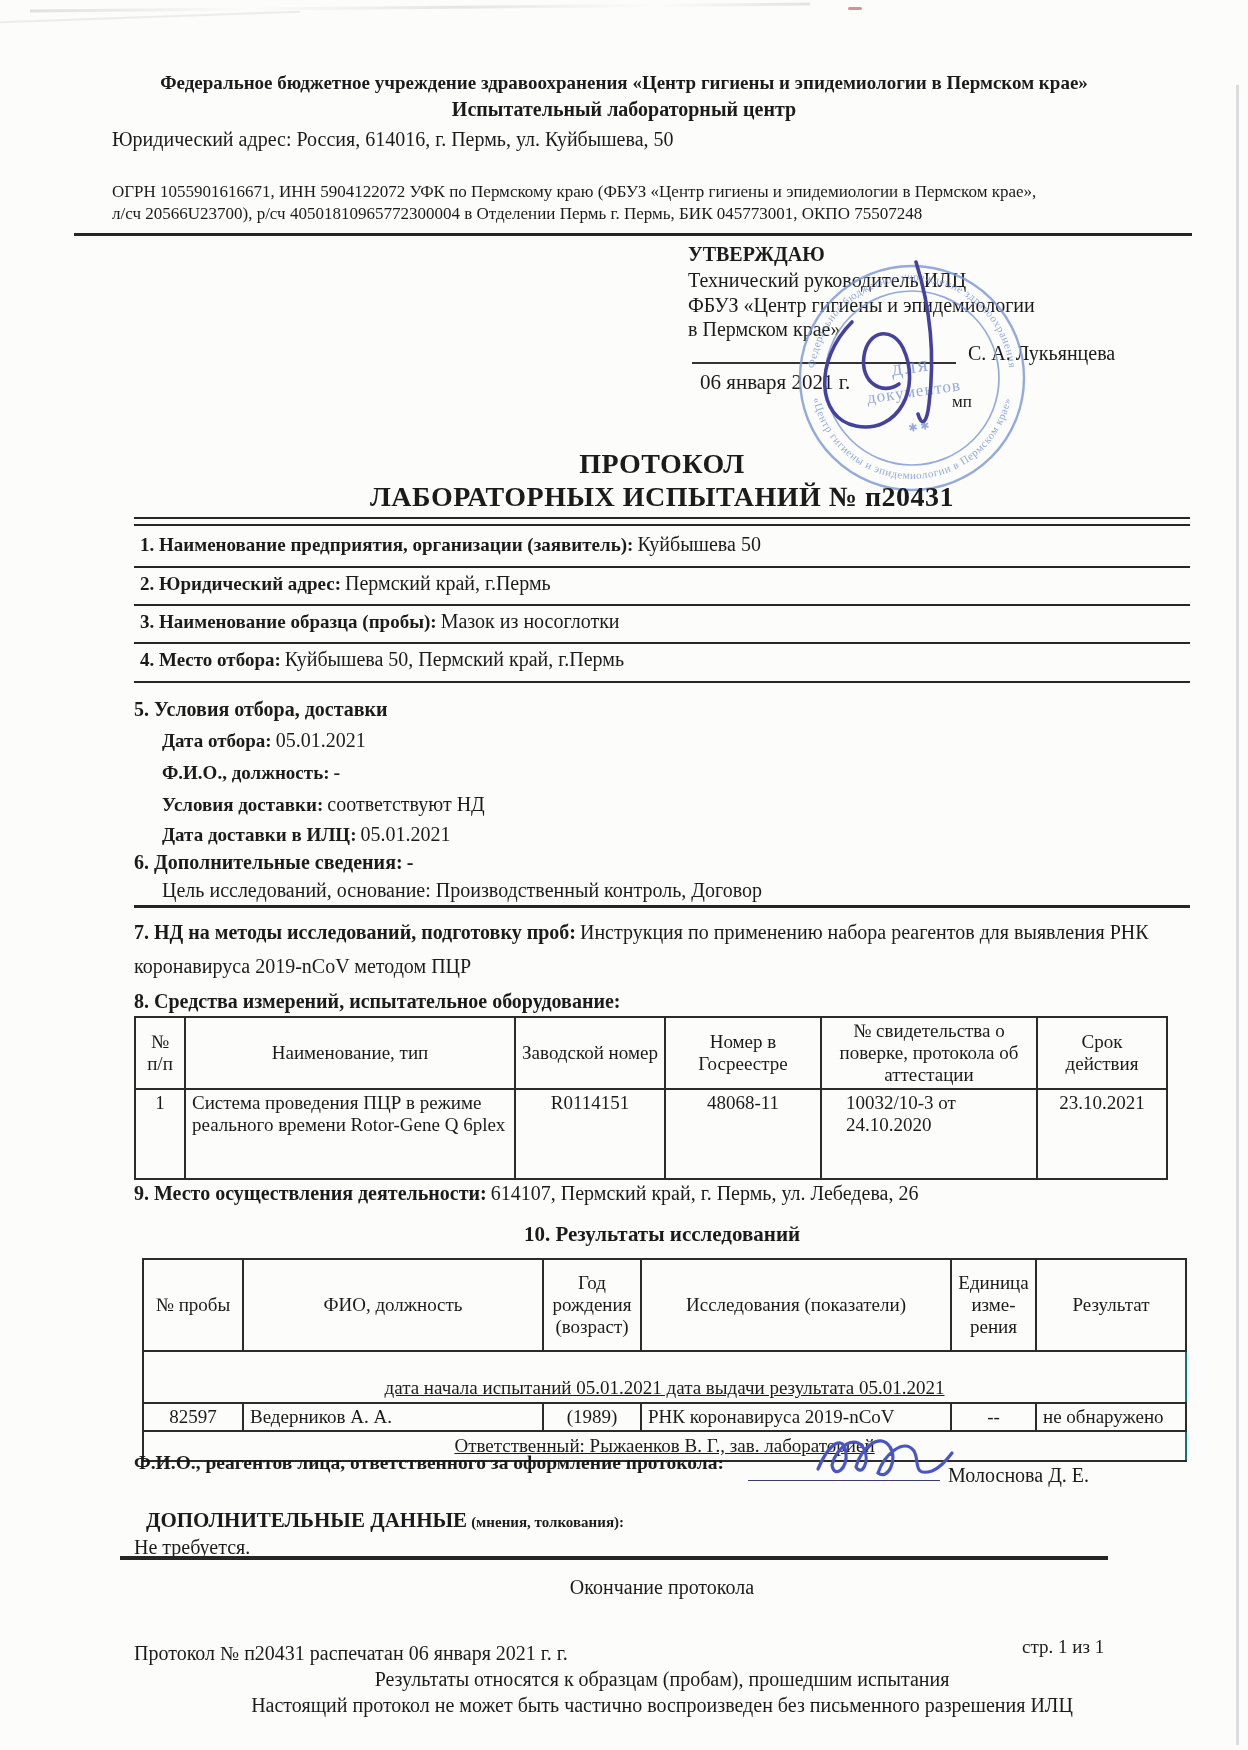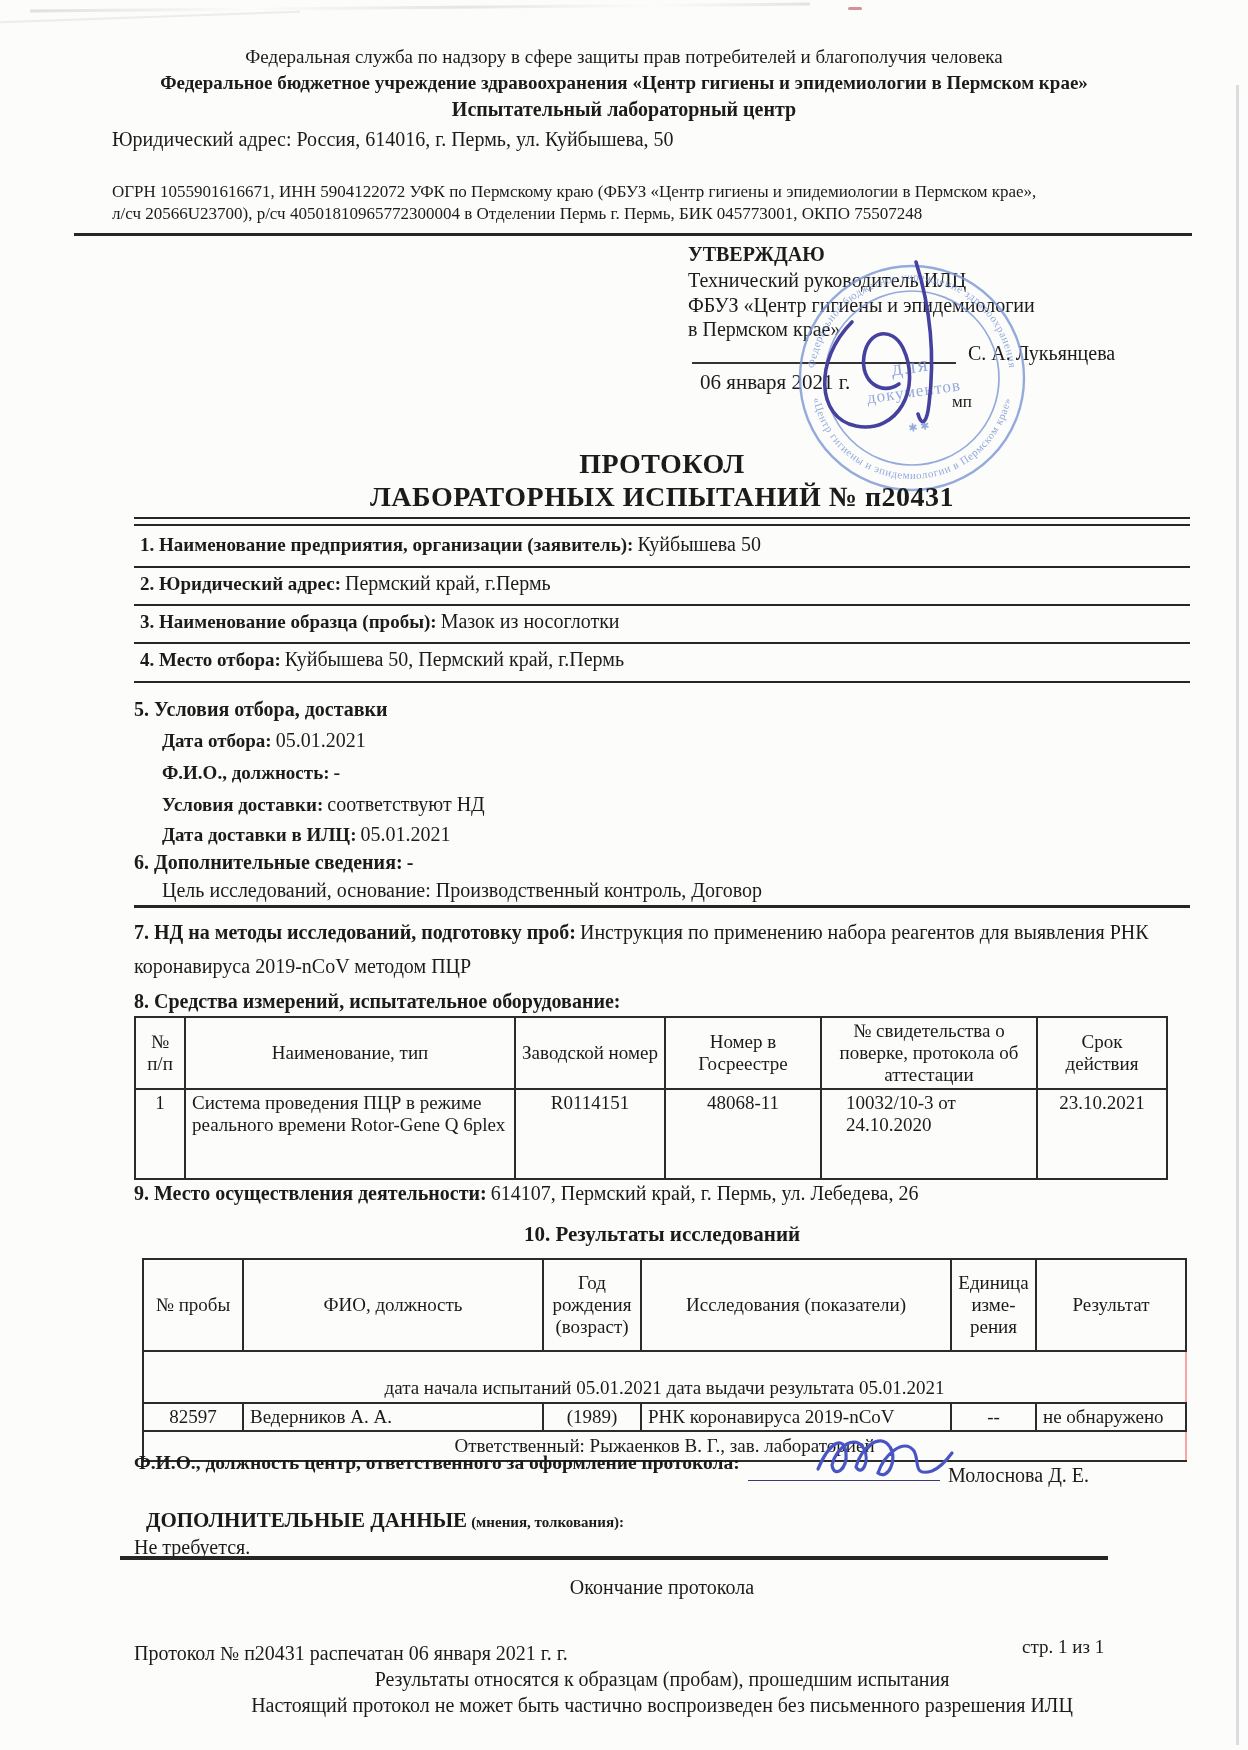--- a/index.html
+++ b/index.html
@@ -13,42 +13,41 @@
   .fs20{font-size:20px;}
   .fs21{font-size:21px;}
   .fs24{font-size:28px;}
   .line{position:absolute;background:#262626;}
   .itemlabel{font-weight:bold;font-size:19px;}
   .itemvalue{font-size:20px;}
   table{border-collapse:collapse;table-layout:fixed;width:100%;font-size:19px;color:#1b1b1b;}
   td,th{border:2px solid #2b2b2b;padding:2px 6px;vertical-align:middle;font-weight:normal;
         overflow:hidden;}
   td.cc,th.cc{text-align:center;}
-  td.spanrow{border-left:2px solid #2b2b2b;border-right:2px solid #fca5a5;text-align:center;}
+  td.spanrow{border-left:2px solid #2b2b2b;border-right:2px solid #0f766e;text-align:center;text-decoration:underline;}
   .datesrow td{vertical-align:bottom;padding-bottom:3px;}
   .streak1{position:absolute;top:6px;left:30px;width:780px;height:3px;opacity:.55;
         background:linear-gradient(90deg,#c9c9cd,transparent 28%,#d2d2d6 55%,transparent 80%,#cfcfd3);
         transform:rotate(-0.5deg);}
   .streak2{position:absolute;top:16px;left:0px;width:300px;height:2px;opacity:.4;background:#d5d5d9;transform:rotate(-2deg);}
   .redspeck{position:absolute;top:7px;left:848px;width:14px;height:3px;background:#c2666a;opacity:.7;border-radius:2px;}
   .edge{position:absolute;top:85px;right:9px;width:3px;height:1660px;background:#dcdce0;}
   .sig{position:absolute;}
   .stamp{position:absolute;opacity:.82;}
 </style>
 </head>
 <body>
 
 <div class="page">
 
   <div class="streak1"></div>
   <div class="streak2"></div>
   <div class="redspeck"></div>
   <div class="edge"></div>
 
-  <div class="abs fs19" style="top:46px;left:0;width:1248px;text-align:center;">Федеральная служба по надзору в сфере защиты прав потребителей и благополучия человека</div>
   <div class="abs fs19 b" style="top:72px;left:0;width:1248px;text-align:center;">Федеральное бюджетное учреждение здравоохранения «Центр гигиены и эпидемиологии в Пермском крае»</div>
   <div class="abs fs20 b" style="top:98px;left:0;width:1248px;text-align:center;">Испытательный лабораторный центр</div>
 
   <div class="abs fs20" style="top:128px;left:112px;">Юридический адрес: Россия, 614016, г. Пермь, ул. Куйбышева, 50</div>
   <div class="abs fs17" style="top:182px;left:112px;">ОГРН 1055901616671, ИНН 5904122072 УФК по Пермскому краю (ФБУЗ «Центр гигиены и эпидемиологии в Пермском крае»,</div>
   <div class="abs fs17" style="top:204px;left:112px;">л/сч 20566U23700), р/сч 40501810965772300004 в Отделении Пермь г. Пермь, БИК 045773001, ОКПО 75507248</div>
   <div class="line" style="top:233px;left:74px;width:1118px;height:3px;"></div>
 
   <div class="abs fs20 b" style="top:243px;left:688px;">УТВЕРЖДАЮ</div>
   <div class="abs fs20" style="top:269px;left:688px;">Технический руководитель ИЛЦ</div>
@@ -212,21 +211,21 @@
         <td class="cc">--</td>
         <td>не обнаружено</td>
       </tr>
       <tr style="height:30px;">
         <td class="spanrow" colspan="6">Ответственный: Рыжаенков В. Г., зав. лабораторией</td>
       </tr>
     </tbody>
       </table>
   </div>
 
-  <div class="abs itemlabel" style="top:1452px;left:134px;font-size:19.5px;">Ф.И.О., должность центр, ответственного за оформление протокола:</div>
+  <div class="abs itemlabel" style="top:1452px;left:134px;font-size:19.5px;">Ф.И.О., реагентов лица, ответственного за оформление протокола:</div>
   <svg class="sig" style="top:1425px;left:800px;" width="180" height="62" viewBox="0 0 180 62">
     <path d="M18,44 C30,16 44,10 46,28 C48,44 34,54 32,40 C36,22 56,8 64,24 C70,36 62,52 56,42 C60,24 80,6 90,22 C98,34 88,56 78,48 C84,30 104,12 114,26 C120,36 112,52 132,46 C140,43 146,36 152,28" fill="none" stroke="#4a55c4" stroke-width="3.2" stroke-linecap="round"></path>
   </svg>
   <div class="abs" style="top:1460px;left:748px;width:192px;height:20px;border-bottom:1.8px solid #3a3a6e;"></div>
   <div class="abs fs20" style="top:1464px;left:948px;">Молоснова Д. Е.</div>
 
   <div class="abs" style="top:1508px;left:134px;">
     <span class="b" style="font-size:21px;margin-left:12px;">ДОПОЛНИТЕЛЬНЫЕ ДАННЫЕ</span>
     <span class="b" style="font-size:15px;">(мнения, толкования):</span>
   </div>

